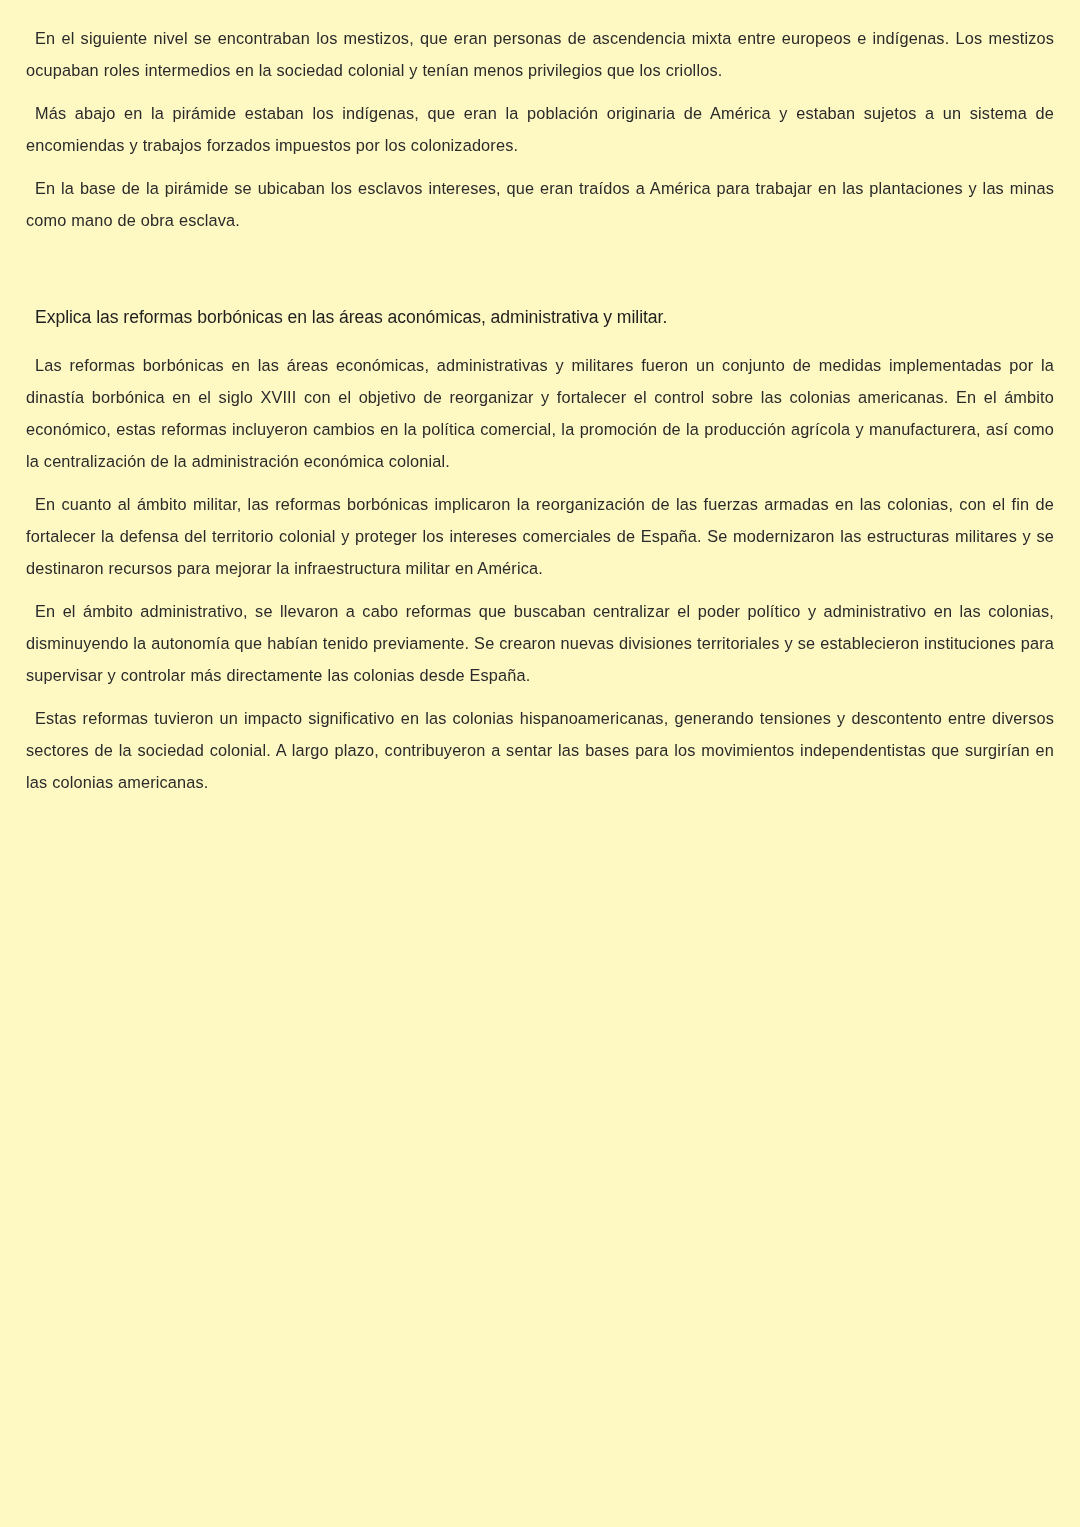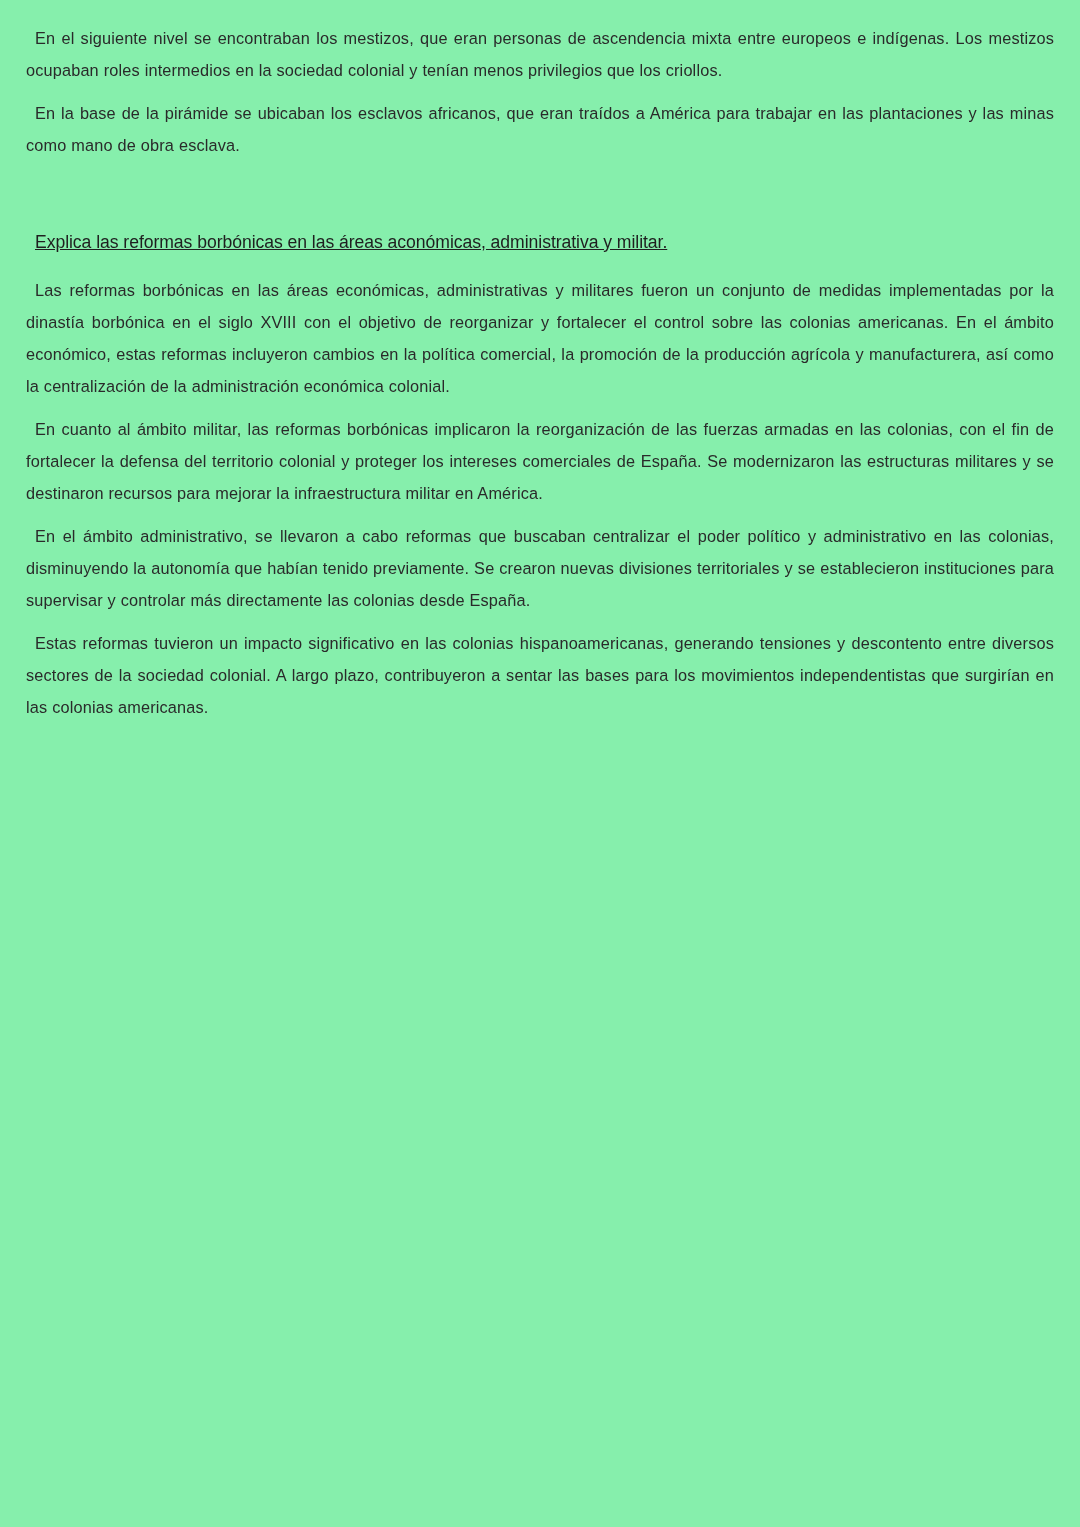--- a/index.html
+++ b/index.html
@@ -6,21 +6,21 @@
   html, body {
     margin: 0;
     padding: 0;
     background: #ffffff;
   }
 
   .page {
     position: relative;
     width: 1080px;
     height: 1527px;
-    background: #86efac;
+    background: #fef9c3;
     overflow: hidden;
     box-sizing: border-box;
     font-family: "Liberation Sans", "DejaVu Sans", sans-serif;
     -webkit-font-smoothing: antialiased;
   }
 
   .content {
     position: absolute;
     left: 26px;
     top: 22px;
@@ -49,38 +49,38 @@
   .section-heading {
     margin: 0;
     padding: 0;
     font-size: 17.6px;
     line-height: 30px;
     font-weight: 400;
     color: #1f1f1f;
     text-indent: 9px;
     letter-spacing: -0.003em;
     white-space: nowrap;
-    text-decoration: underline;
   }
 
   
   .gap-before-heading { height: 66px; }
   .gap-after-heading  { height: 17px; }
 </style>
 </head>
 <body>
 
 <div class="page">
   <div class="content">
 
     <div>
       <p class="para">En el siguiente nivel se encontraban los mestizos, que eran personas de ascendencia mixta entre europeos e indígenas. Los mestizos ocupaban roles intermedios en la sociedad colonial y tenían menos privilegios que los criollos.</p>
 
+      <p class="para">Más abajo en la pirámide estaban los indígenas, que eran la población originaria de América y estaban sujetos a un sistema de encomiendas y trabajos forzados impuestos por los colonizadores.</p>
 
-      <p class="para">En la base de la pirámide se ubicaban los esclavos africanos, que eran traídos a América para trabajar en las plantaciones y las minas como mano de obra esclava.</p>
+      <p class="para">En la base de la pirámide se ubicaban los esclavos intereses, que eran traídos a América para trabajar en las plantaciones y las minas como mano de obra esclava.</p>
     </div>
 
     <div class="gap-before-heading"></div>
 
     <div>
       <h2 class="section-heading">Explica las reformas borbónicas en las áreas aconómicas, administrativa y militar.</h2>
 
       <div class="gap-after-heading"></div>
 
       <p class="para">Las reformas borbónicas en las áreas económicas, administrativas y militares fueron un conjunto de medidas implementadas por la dinastía borbónica en el siglo XVIII con el objetivo de reorganizar y fortalecer el control sobre las colonias americanas. En el ámbito económico, estas reformas incluyeron cambios en la política comercial, la promoción de la producción agrícola y manufacturera, así como la centralización de la administración económica colonial.</p>

